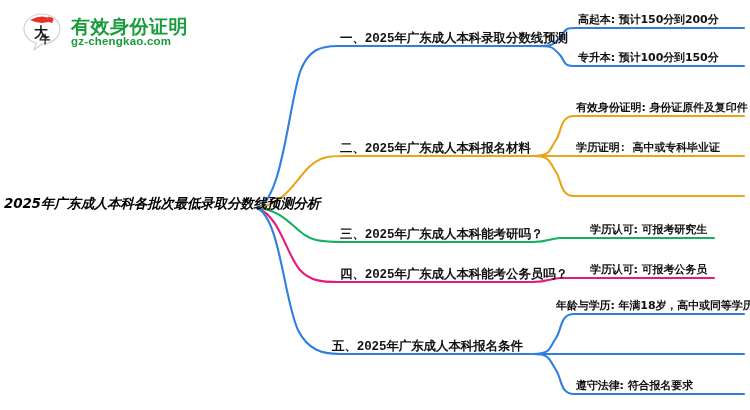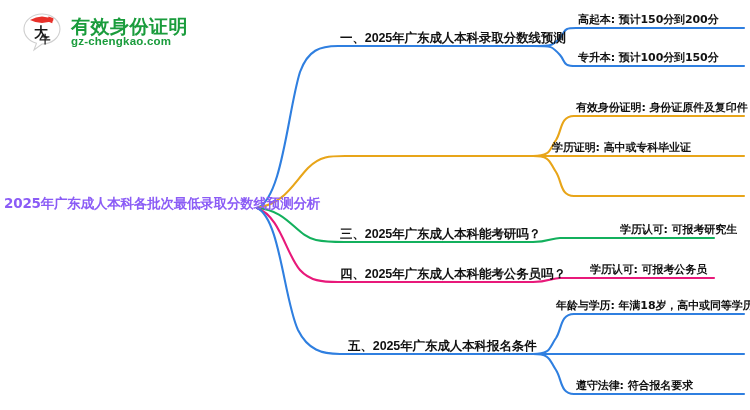--- a/index.html
+++ b/index.html
@@ -53,43 +53,44 @@
     left: 4px;
     top: 192px;
     width: 250px;
     height: 24px;
     display: flex;
     align-items: center;
   }
   #root-label {
     font-size: 13.5px;
     font-weight: bold;
-    color: #8b5cf6;
+    color: #000000;
     white-space: nowrap;
     letter-spacing: -0.2px;
     font-family: "DejaVu Sans", "Liberation Sans", sans-serif;
+    font-style: italic;
   }
 
   
   #wires {
     position: absolute;
     left: 0; top: 0;
     width: 750px; height: 410px;
     pointer-events: none;
   }
 
   
   .branch-label {
     position: absolute;
     font-size: 12.5px;
     font-weight: bold;
     color: #111111;
     white-space: nowrap;
     letter-spacing: -0.1px;
-    font-family: Liberation Sans, sans-serif;
+    font-family: Liberation Mono, monospace;
   }
 
   
   .leaf-label {
     position: absolute;
     font-size: 11px;
     font-weight: bold;
     color: #111111;
     white-space: nowrap;
     letter-spacing: -0.1px;
@@ -171,48 +172,51 @@
   </svg>
 
   <div id="root-node">
     <span id="root-label">2025年广东成人本科各批次最低录取分数线预测分析</span>
   </div>
 
   <div class="branch-label" style="left:340px; top:30px;">
     <span>一、2025年广东成人本科录取分数线预测</span>
   </div>
 
+  <div class="branch-label" style="left:340px; top:140px;">
+    <span>二、2025年广东成人本科报名材料</span>
+  </div>
 
   <div class="branch-label" style="left:340px; top:226px;">
     <span>三、2025年广东成人本科能考研吗？</span>
   </div>
 
   <div class="branch-label" style="left:340px; top:266px;">
     <span>四、2025年广东成人本科能考公务员吗？</span>
   </div>
 
-  <div class="branch-label" style="left:348px; top:338px;text-align:right;">
+  <div class="branch-label" style="left:332px; top:338px;text-align:right;">
     <span>五、2025年广东成人本科报名条件</span>
   </div>
 
   <div class="leaf-label" style="left:578px; top:12px;">
     <span>高起本: 预计150分到200分</span>
   </div>
   <div class="leaf-label" style="left:578px; top:50px;">
     <span>专升本: 预计100分到150分</span>
   </div>
 
   <div class="leaf-label" style="left:576px; top:100px;">
     <span>有效身份证明: 身份证原件及复印件</span>
   </div>
-  <div class="leaf-label" style="left:552px; top:140px;">
+  <div class="leaf-label" style="left:576px; top:140px;font-family:Liberation Mono, monospace;">
     <span>学历证明: 高中或专科毕业证</span>
   </div>
 
-  <div class="leaf-label" style="left:620px; top:222px;">
+  <div class="leaf-label" style="left:590px; top:222px;">
     <span>学历认可: 可报考研究生</span>
   </div>
 
   <div class="leaf-label" style="left:590px; top:262px;">
     <span>学历认可: 可报考公务员</span>
   </div>
 
   <div class="leaf-label" style="left:556px; top:298px;">
     <span>年龄与学历: 年满18岁，高中或同等学历</span>
   </div>

